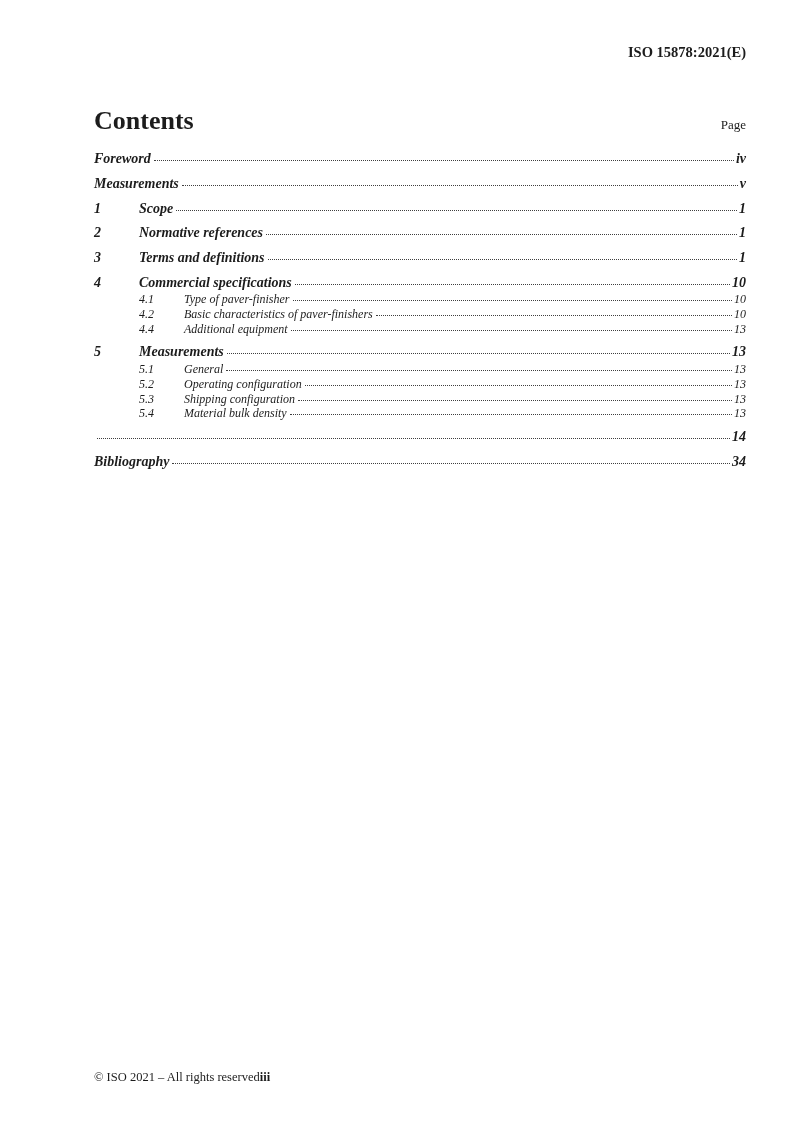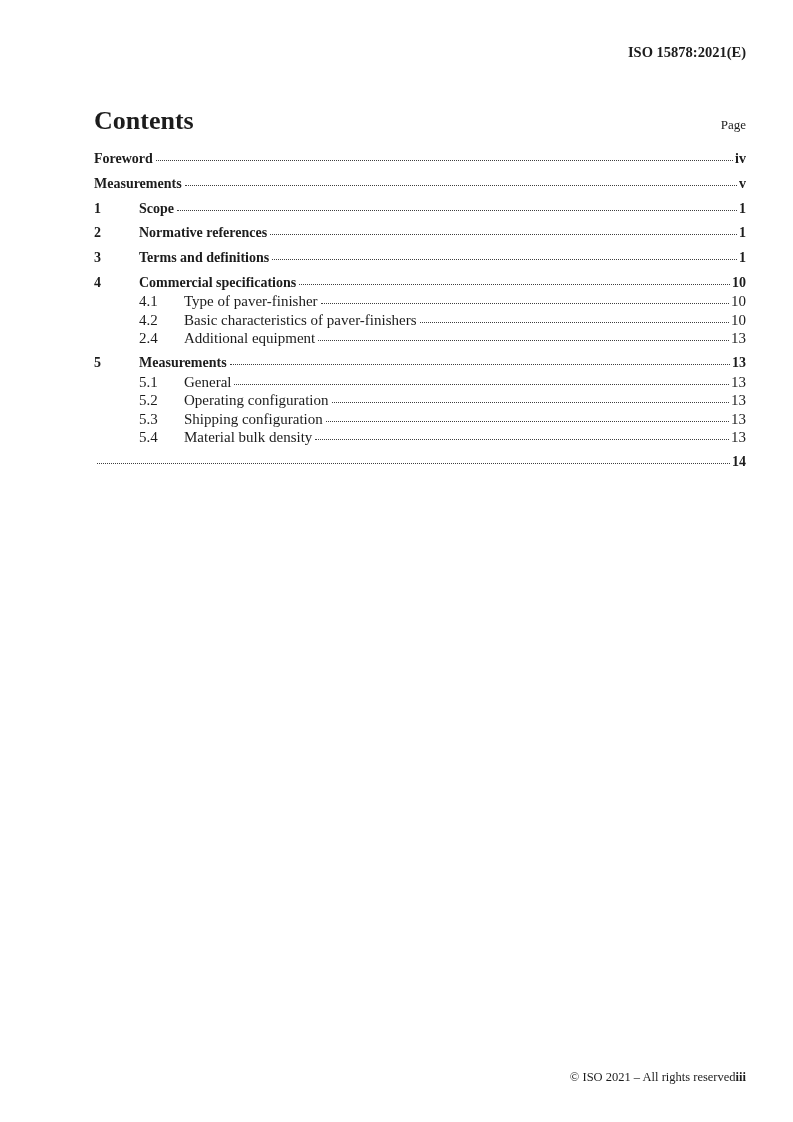--- a/index.html
+++ b/index.html
@@ -42,27 +42,28 @@
   .page-label {
     font-size: 13px;
     font-weight: normal;
   }
   .toc-list { width: 100%; }
   .toc-row {
     display: flex;
     align-items: baseline;
     font-size: 14px;
     line-height: 1.2;
+    font-style: italic;
   }
   .toc-row.level-0 { margin-top: 8px; }
   .toc-row.bold { font-weight: bold; }
   .toc-row.level-1 {
     margin-top: 0.5px;
     padding-left: 45px;
-    font-size: 15px;
+    font-size: 12px;
     font-weight: normal;
   }
   .toc-num {
     flex: 0 0 45px;
     width: 45px;
   }
   .toc-label { white-space: nowrap; }
   .leader {
     flex: 1 1 auto;
     min-width: 4px;
@@ -72,21 +73,21 @@
     top: -2px;
   }
   .toc-page { flex: 0 0 auto; }
   .doc-footer {
     position: absolute;
     left: 94px;
     right: 47px;
     top: 1070px;
     display: flex;
     align-items: baseline;
-    justify-content: flex-end;
+    justify-content: flex-start;
     font-size: 12.5px;
   }
   .folio { font-weight: bold; }
 </style>
 </head>
 <body>
 
 <div class="page">
 
   <div class="doc-header">
@@ -139,21 +140,21 @@
           <span class="leader"></span>
           <span class="toc-page">10</span>
         </div>
         <div class="toc-row level-1">
           <span class="toc-num">4.2</span>
           <span class="toc-label">Basic characteristics of paver-finishers</span>
           <span class="leader"></span>
           <span class="toc-page">10</span>
         </div>
         <div class="toc-row level-1">
-          <span class="toc-num">2.4</span>
+          <span class="toc-num">4.4</span>
           <span class="toc-label">Additional equipment</span>
           <span class="leader"></span>
           <span class="toc-page">13</span>
         </div>
         <div class="toc-row level-0 bold">
           <span class="toc-num">5</span>
           <span class="toc-label">Measurements</span>
           <span class="leader"></span>
           <span class="toc-page">13</span>
         </div>
@@ -177,20 +178,25 @@
         </div>
         <div class="toc-row level-1">
           <span class="toc-num">5.4</span>
           <span class="toc-label">Material bulk density</span>
           <span class="leader"></span>
           <span class="toc-page">13</span>
         </div>
         <div class="toc-row level-0 bold">
           <span class="leader"></span>
           <span class="toc-page">14</span>
+        </div>
+        <div class="toc-row level-0 bold">
+          <span class="toc-label">Bibliography</span>
+          <span class="leader"></span>
+          <span class="toc-page">34</span>
         </div>
       </div>
   </div>
 
   <div class="doc-footer">
     <span>© ISO 2021 – All rights reserved</span>
     <span class="folio">iii</span>
   </div>
 
 </div>

